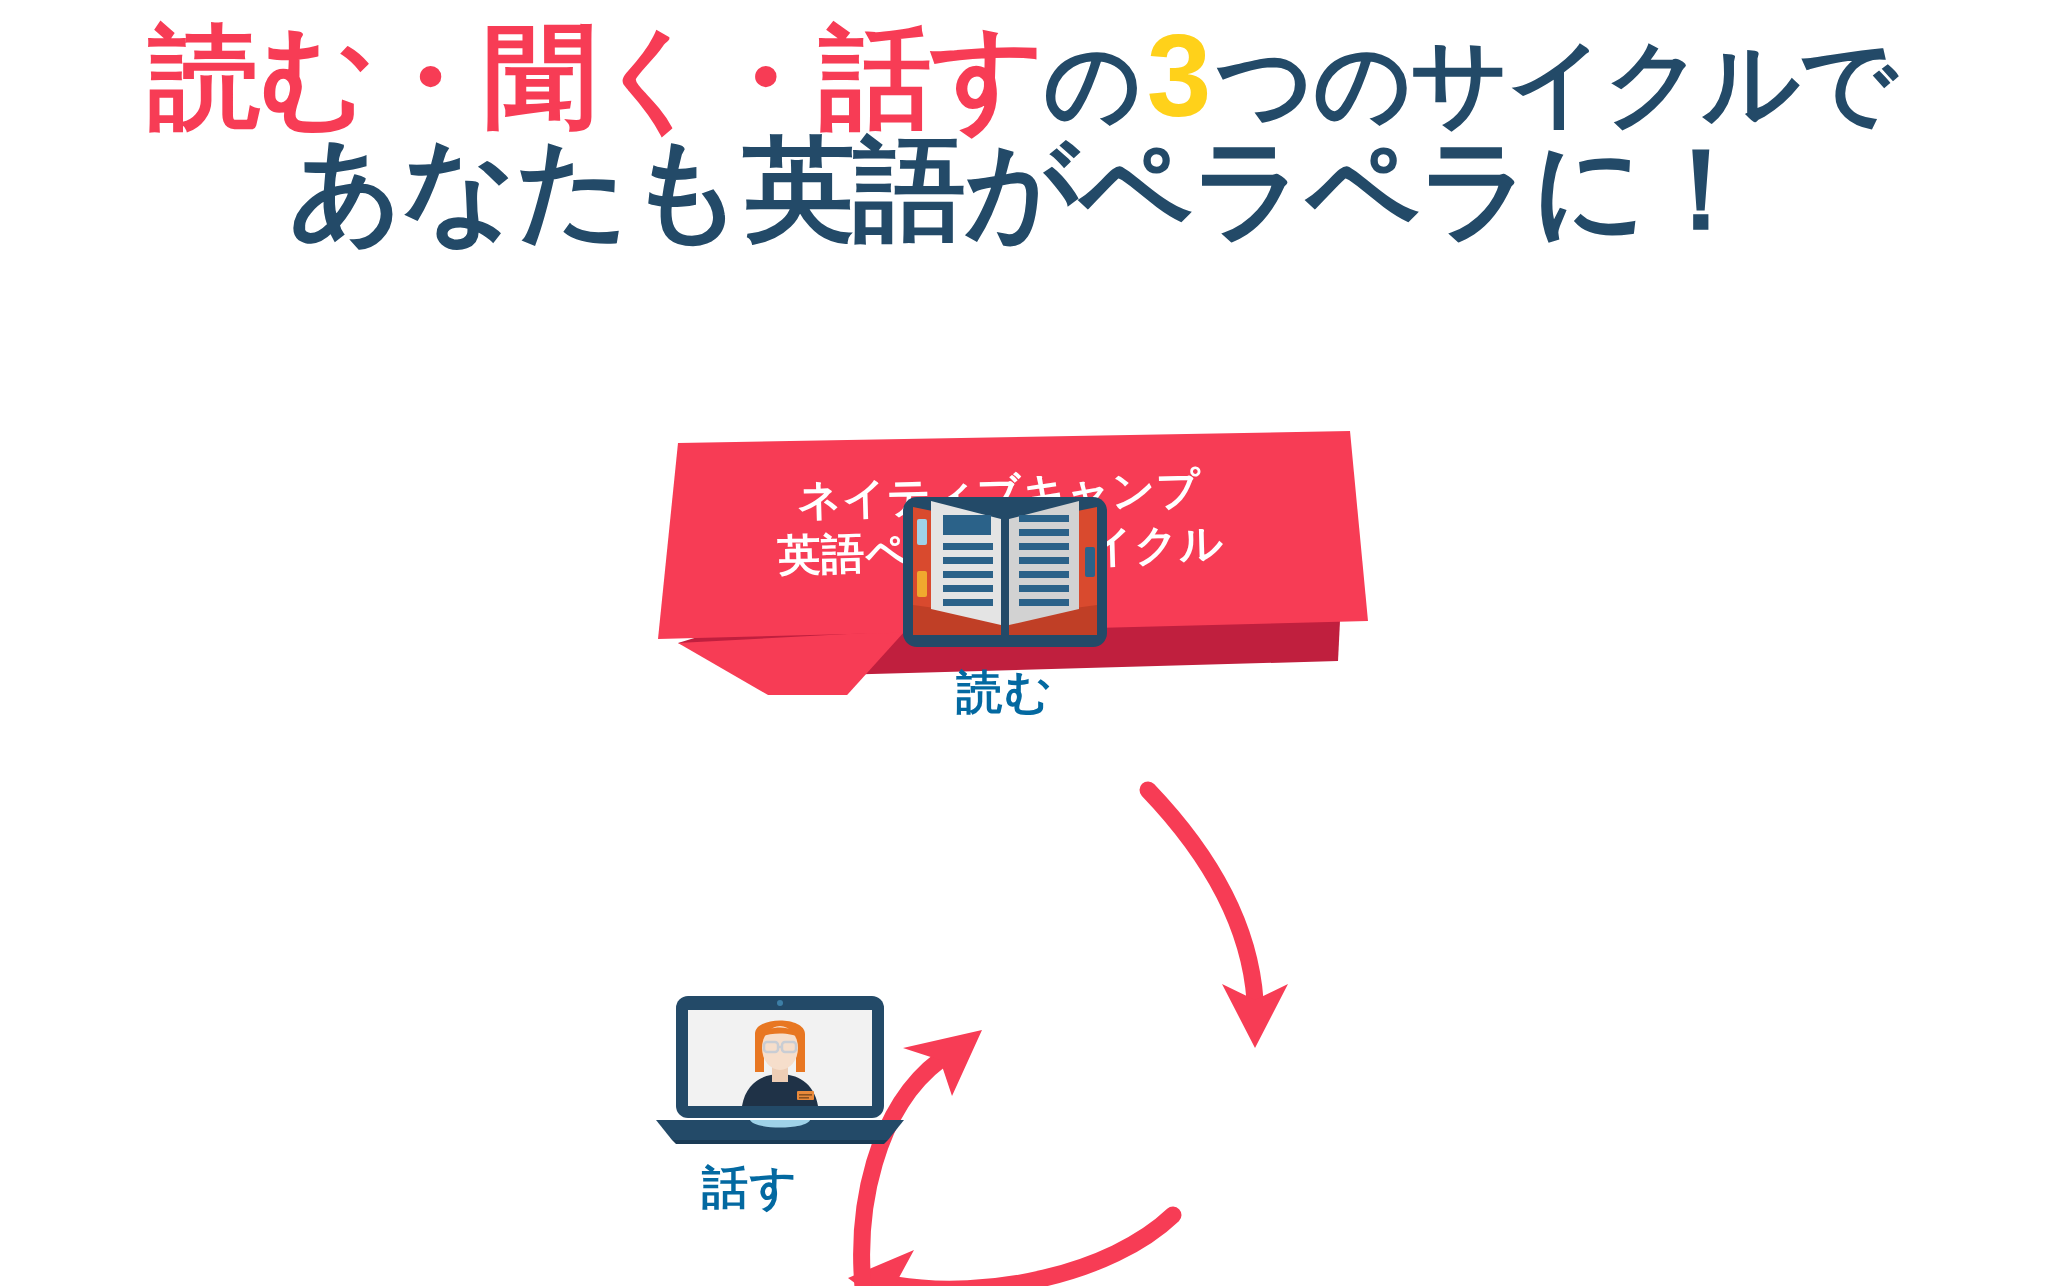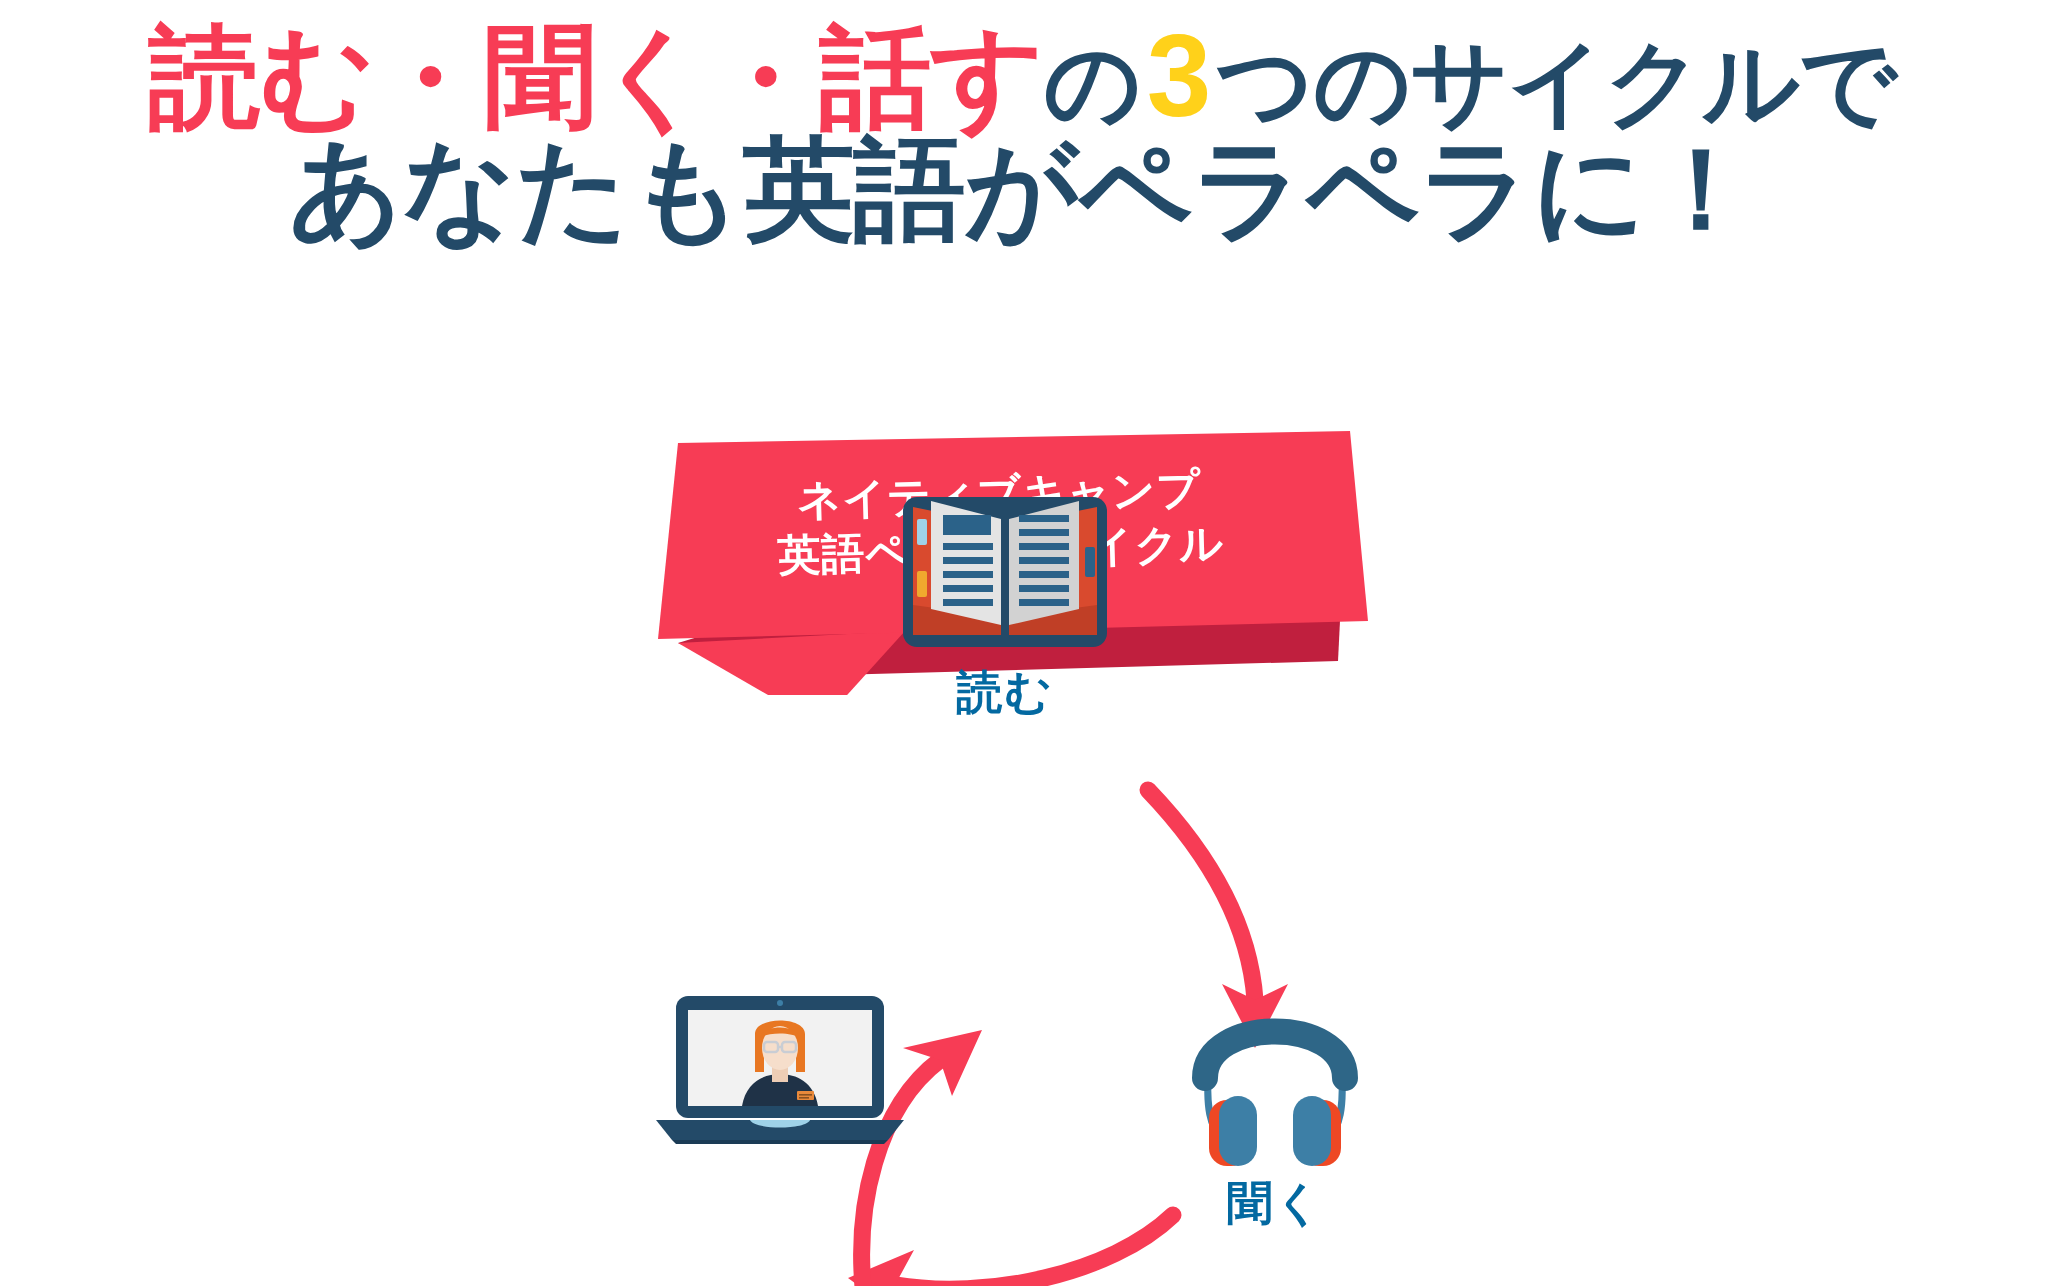--- a/index.html
+++ b/index.html
@@ -196,36 +196,20 @@
         <rect x="124" y="100" width="50" height="7" fill="#2B6289"></rect>
         <rect x="124" y="114" width="50" height="7" fill="#2B6289"></rect>
 
         <rect x="22" y="34" width="10" height="26" rx="2" fill="#9FD2E8"></rect>
         <rect x="22" y="86" width="10" height="26" rx="2" fill="#F0A92E"></rect>
         <rect x="190" y="62" width="10" height="30" rx="2" fill="#2B6289"></rect>
       </svg>
       <div class="node-label">読む</div>
     </div>
 
-    <div class="node" id="node-listen">
-      <svg class="icon-box" width="200" height="170" viewBox="0 0 200 170">
-
-        <path d="M 34 64 C 30 110 36 128 46 136" stroke="#3D7FA6" stroke-width="7" fill="none" stroke-linecap="round"></path>
-        <path d="M 166 64 C 170 110 164 128 154 136" stroke="#3D7FA6" stroke-width="7" fill="none" stroke-linecap="round"></path>
-
-        <path d="M 30 78 C 30 16 170 16 170 78" stroke="#2E6687" stroke-width="26" fill="none" stroke-linecap="round"></path>
-
-        <rect x="34" y="100" width="40" height="66" rx="18" fill="#EE4824"></rect>
-        <rect x="126" y="100" width="40" height="66" rx="18" fill="#EE4824"></rect>
-
-        <rect x="44" y="96" width="38" height="70" rx="19" fill="#3D7FA6"></rect>
-        <rect x="118" y="96" width="38" height="70" rx="19" fill="#3D7FA6"></rect>
-      </svg>
-      <div class="node-label">聞く</div>
-    </div>
 
     <div class="node" id="node-speak">
       <svg class="icon-box" width="260" height="160" viewBox="0 0 260 160">
 
         <rect x="26" y="6" width="208" height="122" rx="12" fill="#234A68"></rect>
         <rect x="38" y="20" width="184" height="96" fill="#F2F2F2"></rect>
         <circle cx="130" cy="13" r="3" fill="#3D7FA6"></circle>
 
         <g>
 
@@ -246,17 +230,18 @@
           <rect x="147" y="101" width="17" height="9" rx="1" fill="#E8893B"></rect>
           <rect x="149" y="104" width="13" height="1.6" fill="#8A5120"></rect>
           <rect x="149" y="107" width="10" height="1.6" fill="#8A5120"></rect>
         </g>
 
         <path d="M 6 130 L 254 130 L 238 150 L 22 150 Z" fill="#234A68"></path>
         <path d="M 22 150 L 238 150 L 234 154 L 26 154 Z" fill="#1B3B55"></path>
 
         <path d="M 100 130 C 104 140 156 140 160 130 Z" fill="#9FD2E8"></path>
       </svg>
+      <div class="node-label">話す</div>
     </div>
 
   </div>
 
 </div>
 
 </body></html>

